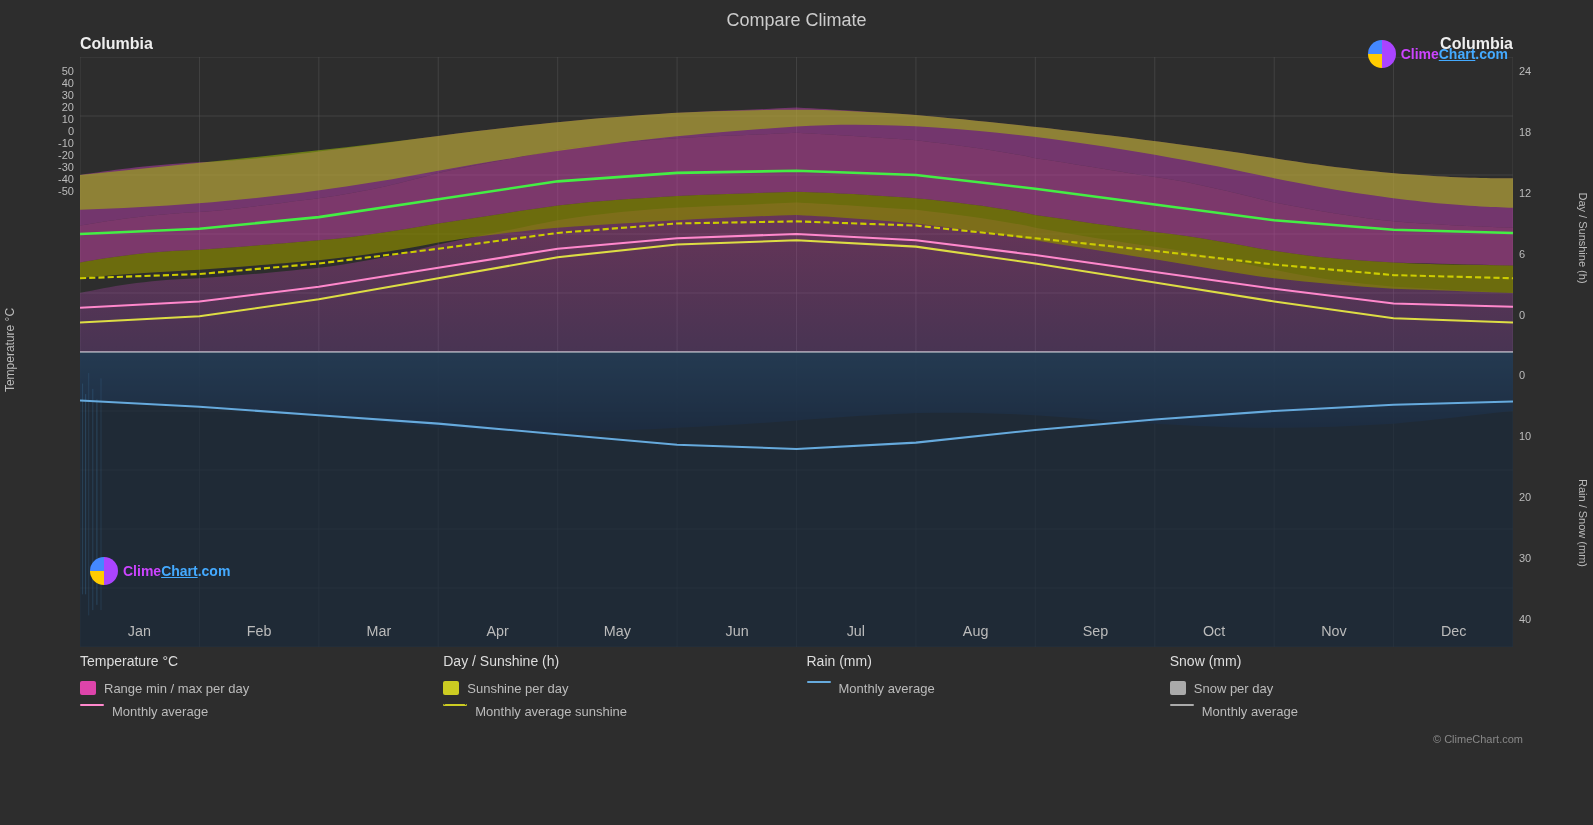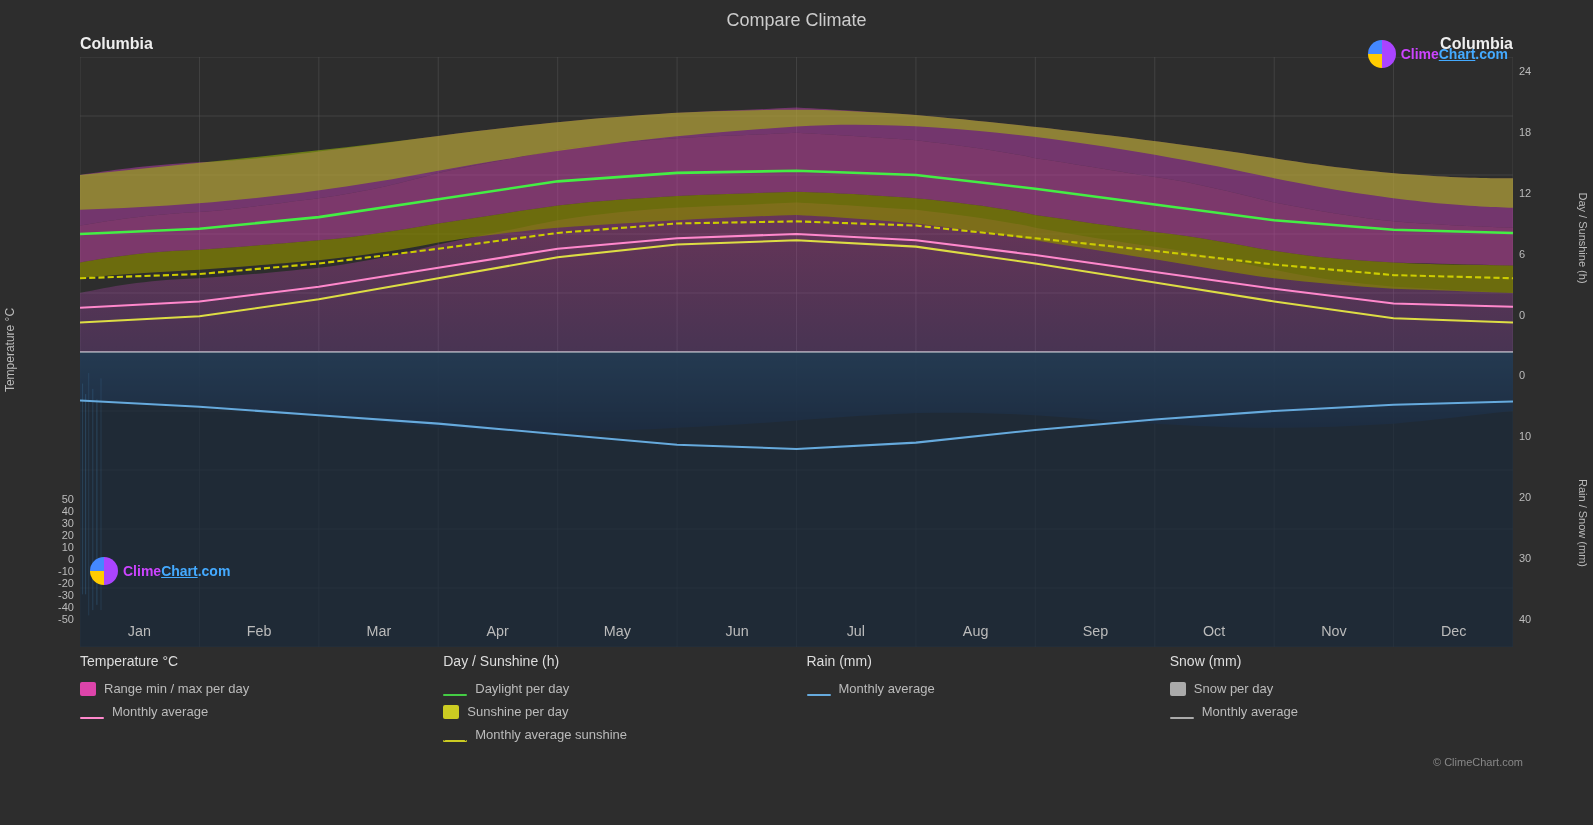--- a/index.html
+++ b/index.html
@@ -16,21 +16,21 @@
       color: #ccc;
       font-size: 18px;
       padding: 10px 0 4px 0;
       font-weight: normal;
     }
     .y-axis-left {
       width: 60px;
       position: relative;
       display: flex;
       flex-direction: column;
-      justify-content: flex-end;
+      justify-content: flex-start;
       align-items: flex-end;
       padding-right: 6px;
       font-size: 11px;
       color: #bbb;
       height: 560px;
       margin-top: 30px;
     }
     .y-axis-right {
       width: 60px;
       position: relative;
@@ -107,21 +107,21 @@
       gap: 8px;
     }
     .legend-col-title {
       font-size: 14px;
       color: #ddd;
       margin-bottom: 4px;
       font-weight: normal;
     }
     .legend-item {
       display: flex;
-      align-items: flex-end;
+      align-items: flex-start;
       gap: 8px;
       color: #bbb;
       font-size: 13px;
     }
     .legend-swatch-rect {
       width: 16px;
       height: 14px;
       border-radius: 2px;
     }
     .legend-line {
@@ -426,24 +426,20 @@
     </div>
     <div class="legend-item">
       <div class="legend-line" style="background:#ff88cc;"></div>
       <span>Monthly average</span>
     </div>
   </div>
 
   <div class="legend-col">
     <div class="legend-col-title">Day / Sunshine (h)</div>
     <div class="legend-item">
-      <div class="legend-line" style="background:#44cc44;"></div>
-      <span>Daylight per day</span>
-    </div>
-    <div class="legend-item">
       <div class="legend-swatch-rect" style="background:#cccc22;"></div>
       <span>Sunshine per day</span>
     </div>
     <div class="legend-item">
       <div class="legend-line" style="background:#cccc22; height:2px; border-top: 2px dashed #cccc22; background:none;"></div>
       <span>Monthly average sunshine</span>
     </div>
   </div>
 
   <div class="legend-col">

